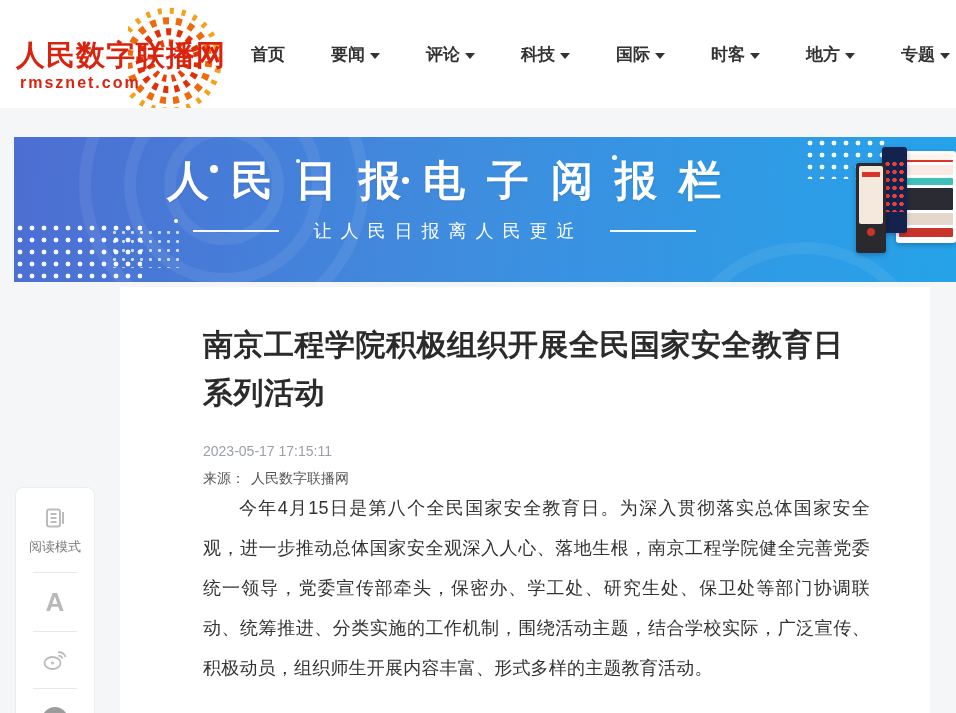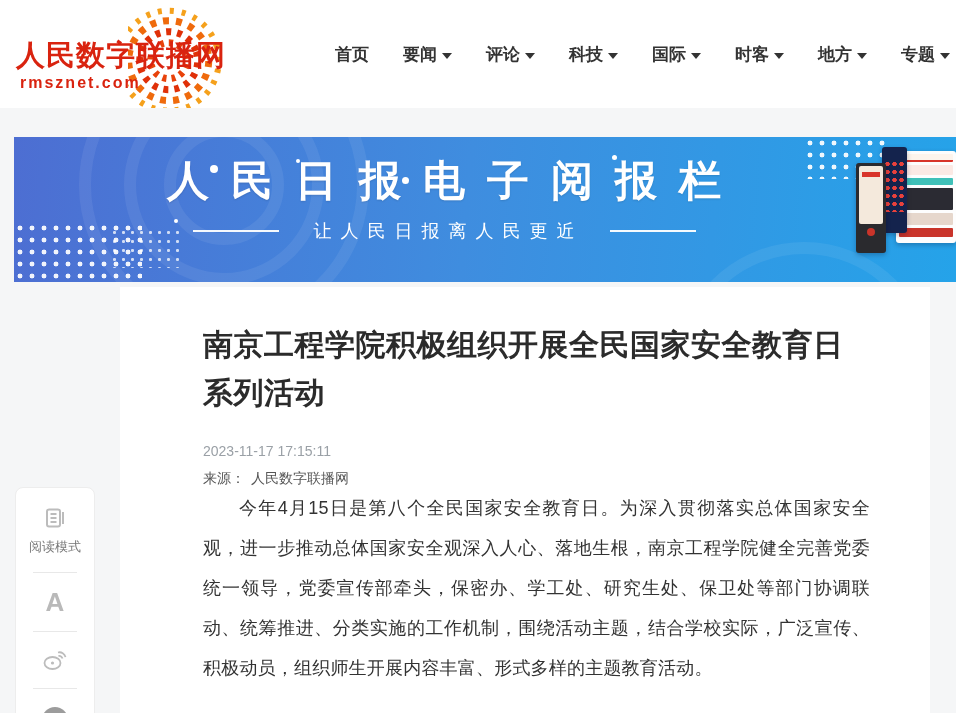--- a/index.html
+++ b/index.html
@@ -8,21 +8,21 @@
 
   
   .header { position:absolute; left:0; top:0; width:956px; height:108px; background:#ffffff; }
   .logo { position:absolute; left:16px; top:14px; width:210px; height:84px; }
   .logo-swirl { position:absolute; right:-12px; top:-10px; width:110px; height:104px; }
   .logo-text { position:absolute; left:0; top:22px; color:#d9230f; font-weight:bold;
                font-size:29px; letter-spacing:1px; white-space:nowrap; z-index:2;
                font-family:"Liberation Sans", sans-serif; }
   .logo-domain { position:absolute; left:4px; top:60px; color:#d9230f; font-weight:bold;
                  font-size:16px; letter-spacing:2px; z-index:2; }
-  .nav { position:absolute; right:6px; top:0; height:108px; display:flex; align-items:center; gap:34px; }
+  .nav { position:absolute; right:6px; top:0; height:108px; display:flex; align-items:center; gap:46px; }
   .nav-item { display:flex; align-items:center; gap:5px; color:#333; font-size:17px;
               font-weight:bold; cursor:pointer; white-space:nowrap; }
   .caret { width:0; height:0; border-left:5px solid transparent; border-right:5px solid transparent;
            border-top:6px solid #333; margin-top:3px; }
 
   
   .pagebg { position:absolute; left:0; top:108px; width:956px; height:605px; background:#f5f6f7; }
 
   
   .banner { position:absolute; left:14px; top:137px; width:942px; height:145px; overflow:hidden;
@@ -182,21 +182,21 @@
     <div class="scr scr-front">
       <div class="poster"></div>
       <div class="foot"></div>
     </div>
   </div>
 </div>
 
 <div class="card">
   <div class="card-inner">
     <h1 class="article-title">南京工程学院积极组织开展全民国家安全教育日系列活动</h1>
-    <div class="article-date">2023-11-17 17:15:11</div>
+    <div class="article-date">2023-05-17 17:15:11</div>
     <div class="article-source">
       <span>来源：</span><span class="src-name">人民数字联播网</span>
     </div>
     <p class="article-body">今年4月15日是第八个全民国家安全教育日。为深入贯彻落实总体国家安全观，进一步推动总体国家安全观深入人心、落地生根，南京工程学院健全完善党委统一领导，党委宣传部牵头，保密办、学工处、研究生处、保卫处等部门协调联动、统筹推进、分类实施的工作机制，围绕活动主题，结合学校实际，广泛宣传、积极动员，组织师生开展内容丰富、形式多样的主题教育活动。</p>
   </div>
 </div>
 
 <div class="toolbar">
     <div class="tool-item">
       <span class="tool-icon">

